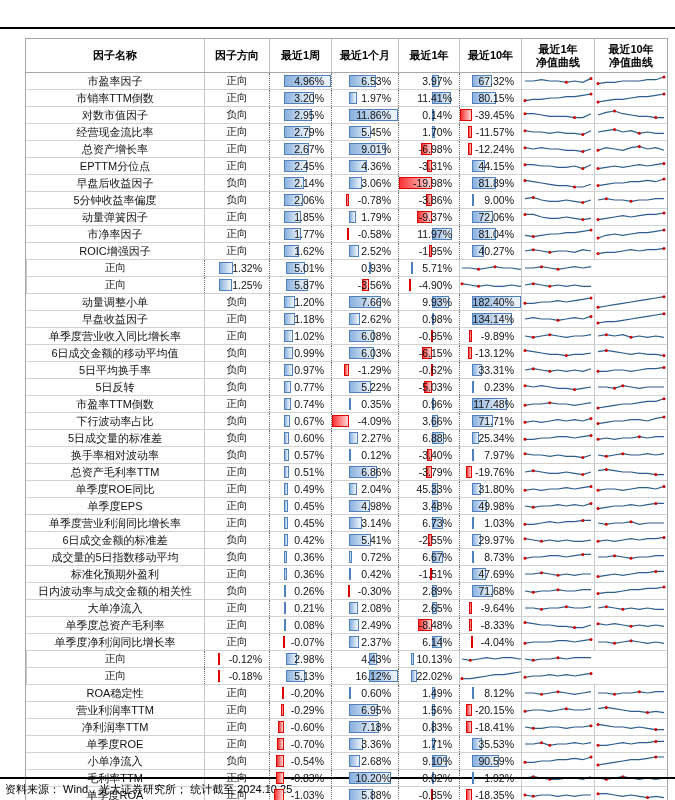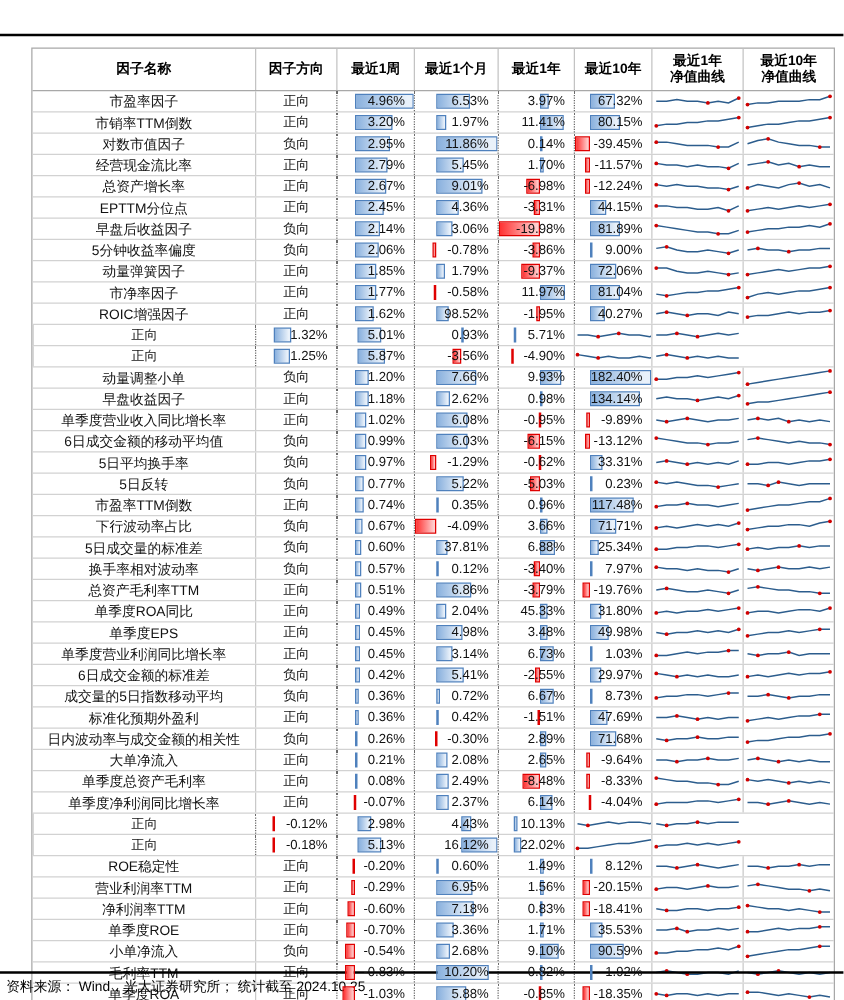--- a/index.html
+++ b/index.html
@@ -418,21 +418,21 @@
 
   <div class="tr">
     <div class="td name">ROIC增强因子</div>
     <div class="td dir">正向</div>
     <div class="td val w1">
             <div class="bar pos" style="left: 22.3787%; width: 25.3521%;"></div>
             <span class="num">1.62%</span>
           </div>
     <div class="td val m1">
             <div class="bar pos" style="left: 25.6426%; width: 15.7994%;"></div>
-            <span class="num">98.52%</span>
+            <span class="num">2.52%</span>
           </div>
     <div class="td val y1">
             <div class="bar neg" style="left: 49.9446%; width: 5.40166%;"></div>
             <span class="num">-1.95%</span>
           </div>
     <div class="td val y10">
             <div class="bar pos" style="left: 19.2683%; width: 19.6688%;"></div>
             <span class="num">40.27%</span>
           </div>
     <div class="td spark spark1">
@@ -801,21 +801,21 @@
 
   <div class="tr">
     <div class="td name">5日成交量的标准差</div>
     <div class="td dir">负向</div>
     <div class="td val w1">
             <div class="bar pos" style="left: 22.3787%; width: 9.38967%;"></div>
             <span class="num">0.60%</span>
           </div>
     <div class="td val m1">
             <div class="bar pos" style="left: 25.6426%; width: 14.232%;"></div>
-            <span class="num">37.81%</span>
+            <span class="num">2.27%</span>
           </div>
     <div class="td val y1">
             <div class="bar pos" style="left: 55.3463%; width: 19.0582%;"></div>
             <span class="num">6.88%</span>
           </div>
     <div class="td val y10">
             <div class="bar pos" style="left: 19.2683%; width: 12.3767%;"></div>
             <span class="num">25.34%</span>
           </div>
     <div class="td spark spark1">
@@ -898,21 +898,21 @@
     <div class="td spark spark10">
             <svg width="71" height="15" class="sline">
               <polyline points="2.0,5.7 10.3,4.4 18.5,5.7 26.8,7.0 35.0,7.0 43.3,8.3 51.5,8.3 59.8,9.6 68.0,9.6" fill="none" stroke="#2c5d8d" stroke-width="1.2"></polyline>
               <circle cx="10.3" cy="4.4" r="1.5" fill="#d00000"></circle>
               <circle cx="59.8" cy="9.6" r="1.5" fill="#d00000"></circle>
             </svg>
           </div>
   </div>
 
   <div class="tr">
-    <div class="td name">单季度ROA同比</div>
+    <div class="td name">单季度ROE同比</div>
     <div class="td dir">正向</div>
     <div class="td val w1">
             <div class="bar pos" style="left: 22.3787%; width: 7.66823%;"></div>
             <span class="num">0.49%</span>
           </div>
     <div class="td val m1">
             <div class="bar pos" style="left: 25.6426%; width: 12.79%;"></div>
             <span class="num">2.04%</span>
           </div>
     <div class="td val y1">
@@ -1316,21 +1316,21 @@
     <div class="td spark spark10">
             <svg width="71" height="15" class="sline">
               <polyline points="2.0,8.3 10.3,7.0 18.5,7.0 26.8,5.7 35.0,7.0 43.3,5.7 51.5,7.0 59.8,5.7 68.0,4.4" fill="none" stroke="#2c5d8d" stroke-width="1.2"></polyline>
               <circle cx="68.0" cy="4.4" r="1.5" fill="#d00000"></circle>
               <circle cx="2.0" cy="8.3" r="1.5" fill="#d00000"></circle>
             </svg>
           </div>
   </div>
 
   <div class="tr">
-    <div class="td name">ROE稳定性</div>
+    <div class="td name">ROA稳定性</div>
     <div class="td dir">正向</div>
     <div class="td val w1">
             <div class="bar neg" style="left: 19.2488%; width: 3.12989%;"></div>
             <span class="num">-0.20%</span>
           </div>
     <div class="td val m1">
             <div class="bar pos" style="left: 25.6426%; width: 3.76176%;"></div>
             <span class="num">0.60%</span>
           </div>
     <div class="td val y1">

